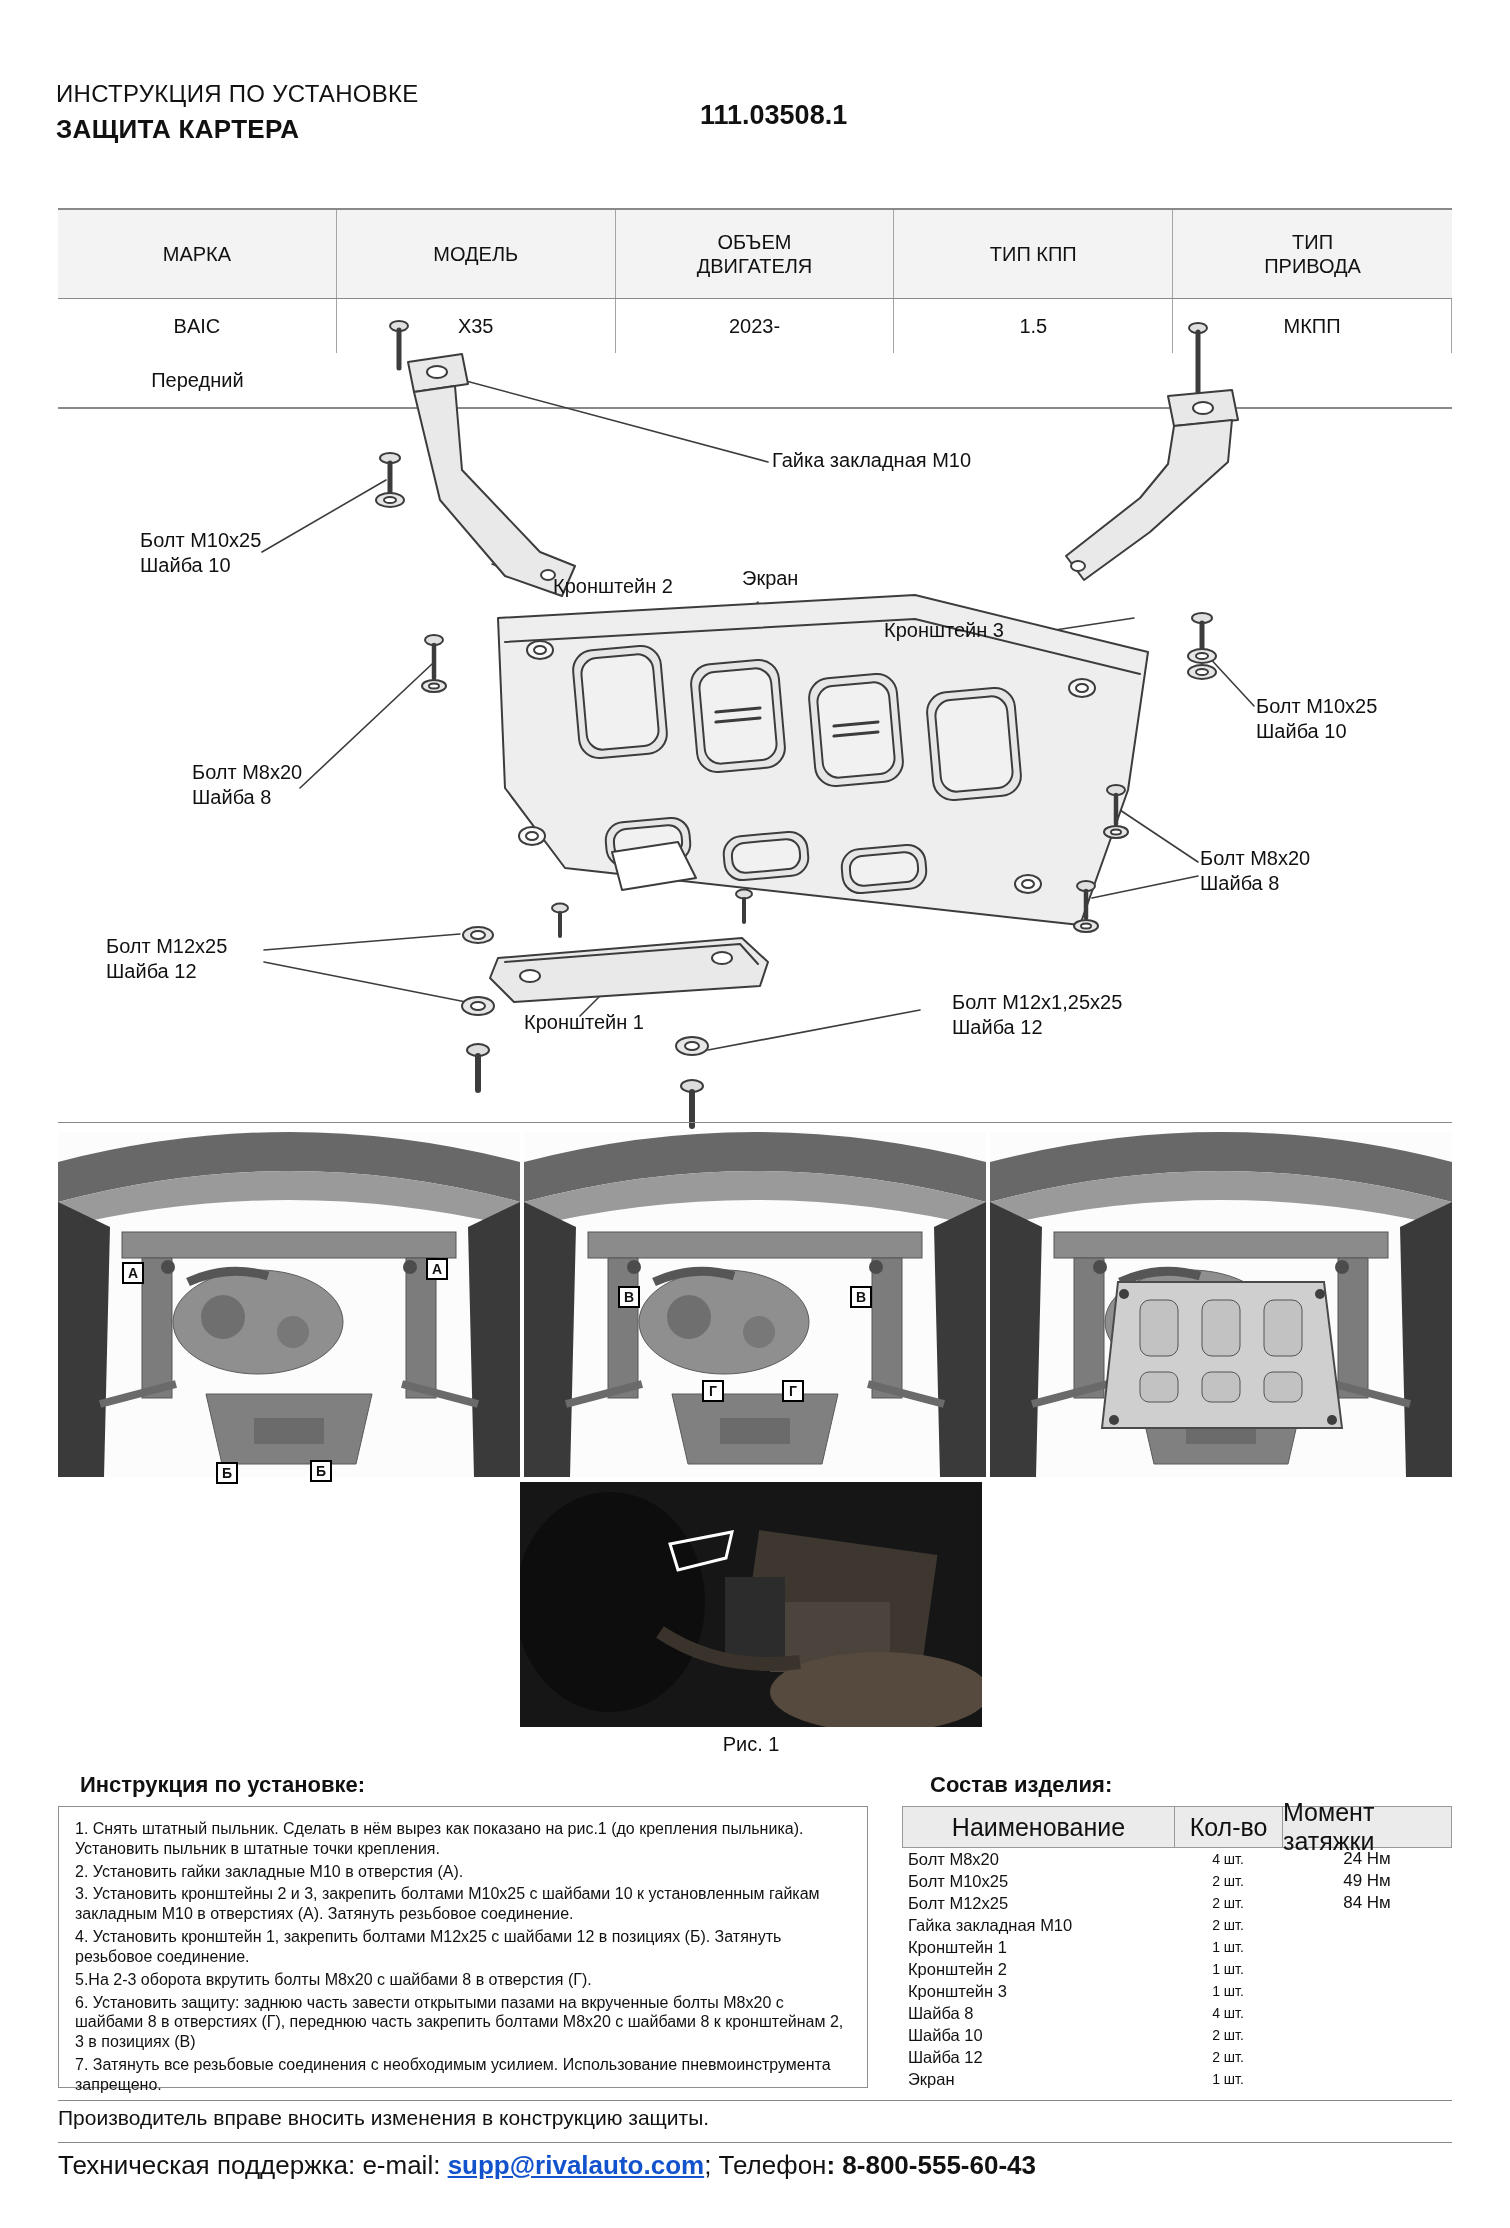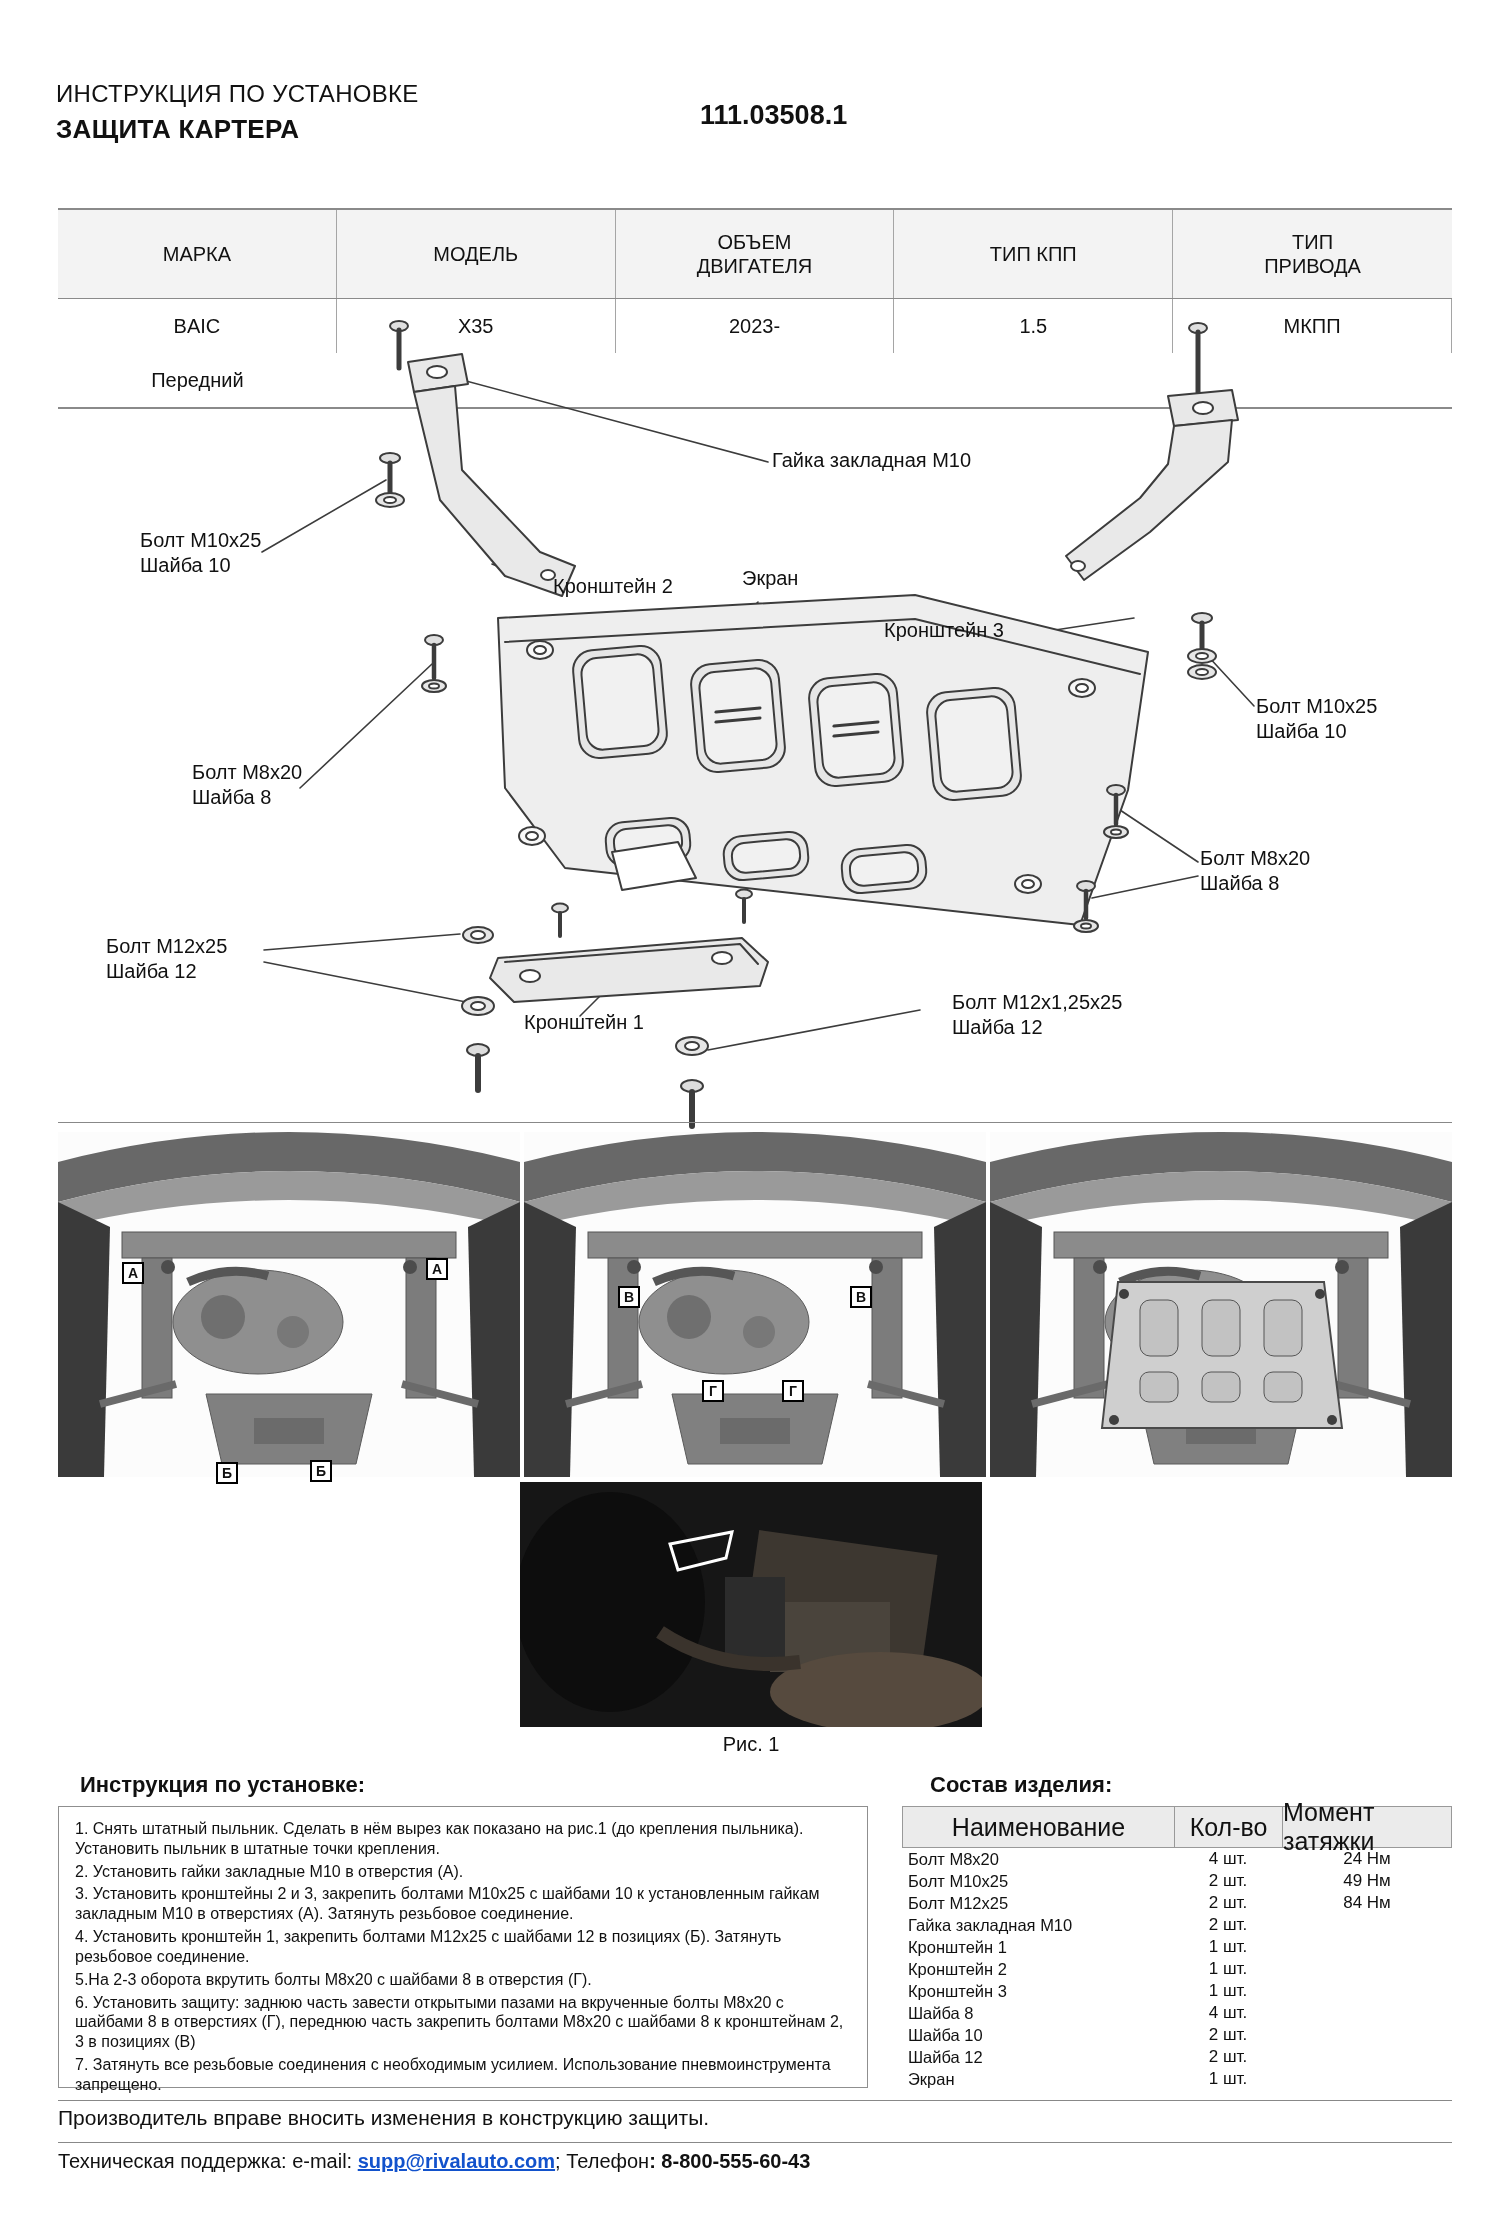--- a/index.html
+++ b/index.html
@@ -53,26 +53,26 @@
 
   
   .parts { left:902px; top:1806px; width:550px; }
   .pt-head { display:grid; grid-template-columns:272px 108px 170px; background:#ebebeb;
              border:1px solid #999; box-sizing:border-box; }
   .pt-hc { font-size:25px; display:flex; align-items:center; justify-content:center;
            height:40px; border-right:1px solid #999; }
   .pt-hc:last-child { border-right:none; }
   .pt-row { display:grid; grid-template-columns:272px 108px 170px; height:22px; align-items:center; }
   .pt-name { font-size:16.5px; padding-left:6px; }
-  .pt-qty  { font-size:17px; text-align:center; }
+  .pt-qty  { font-size:14px; text-align:center; }
   .pt-tq   { font-size:17px; text-align:center; }
 
   
   .foot-line1 { left:58px; top:2106px; font-size:21px; }
-  .foot-line2 { left:58px; top:2150px; font-size:20px; }
+  .foot-line2 { left:58px; top:2150px; font-size:26px; }
   .email-link { color:#1252cc; font-weight:bold; text-decoration:underline; cursor:pointer; }
   .phone { font-weight:bold; }
 </style>
 </head>
 <body>
 
 <div class="page">
 
   <svg width="0" height="0" style="position:absolute" aria-hidden="true">
     <defs>

